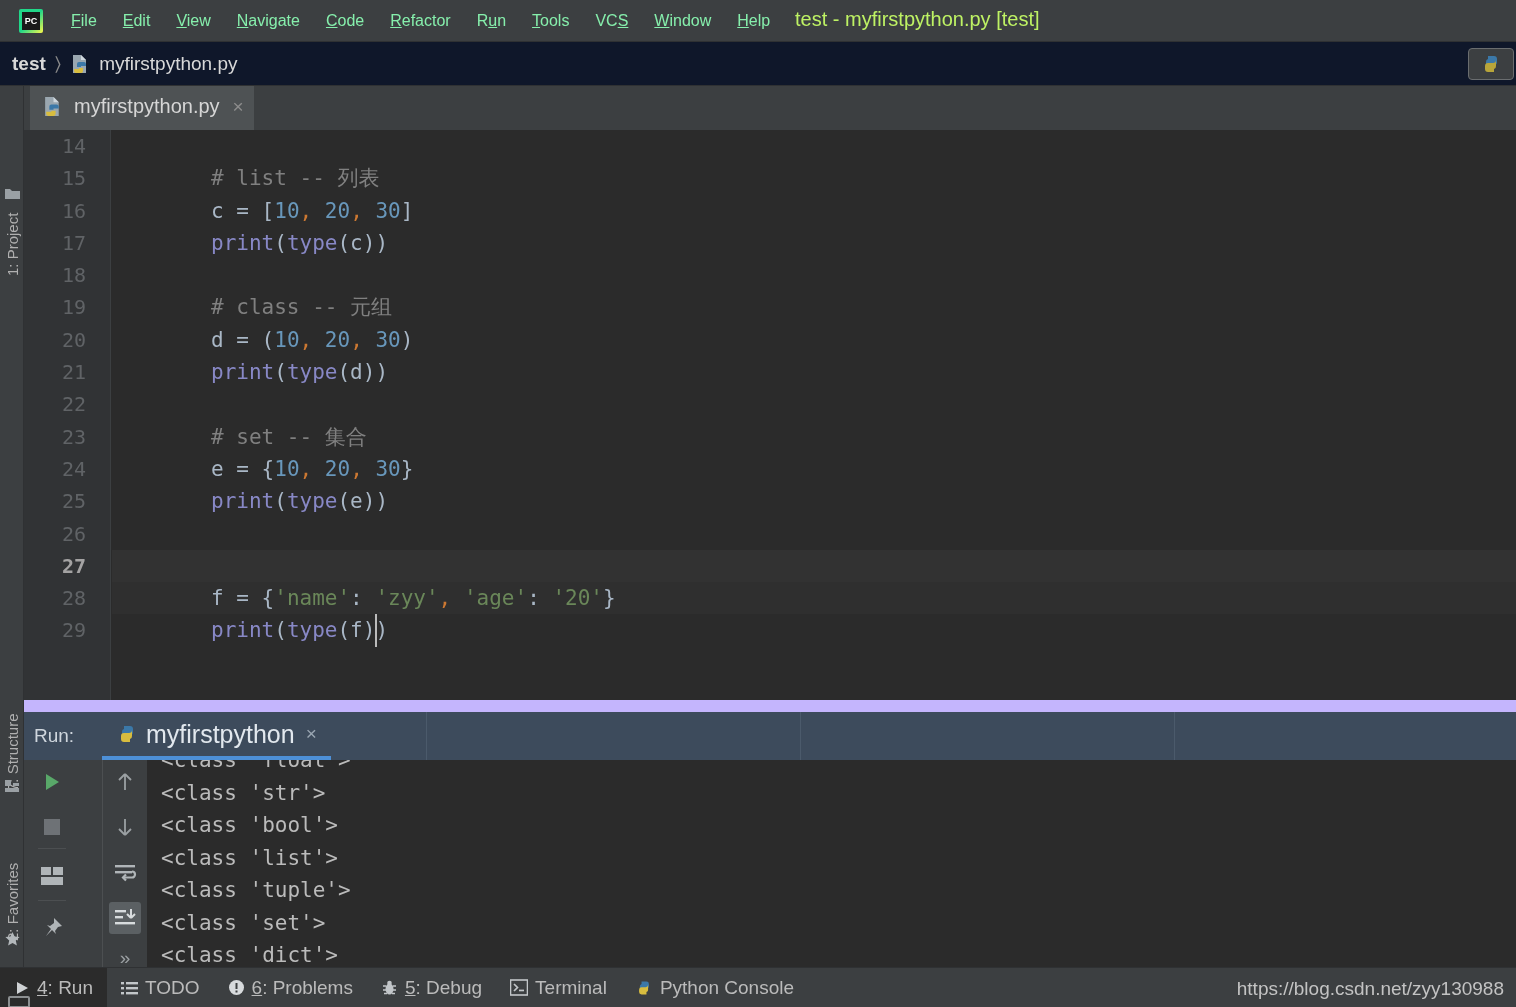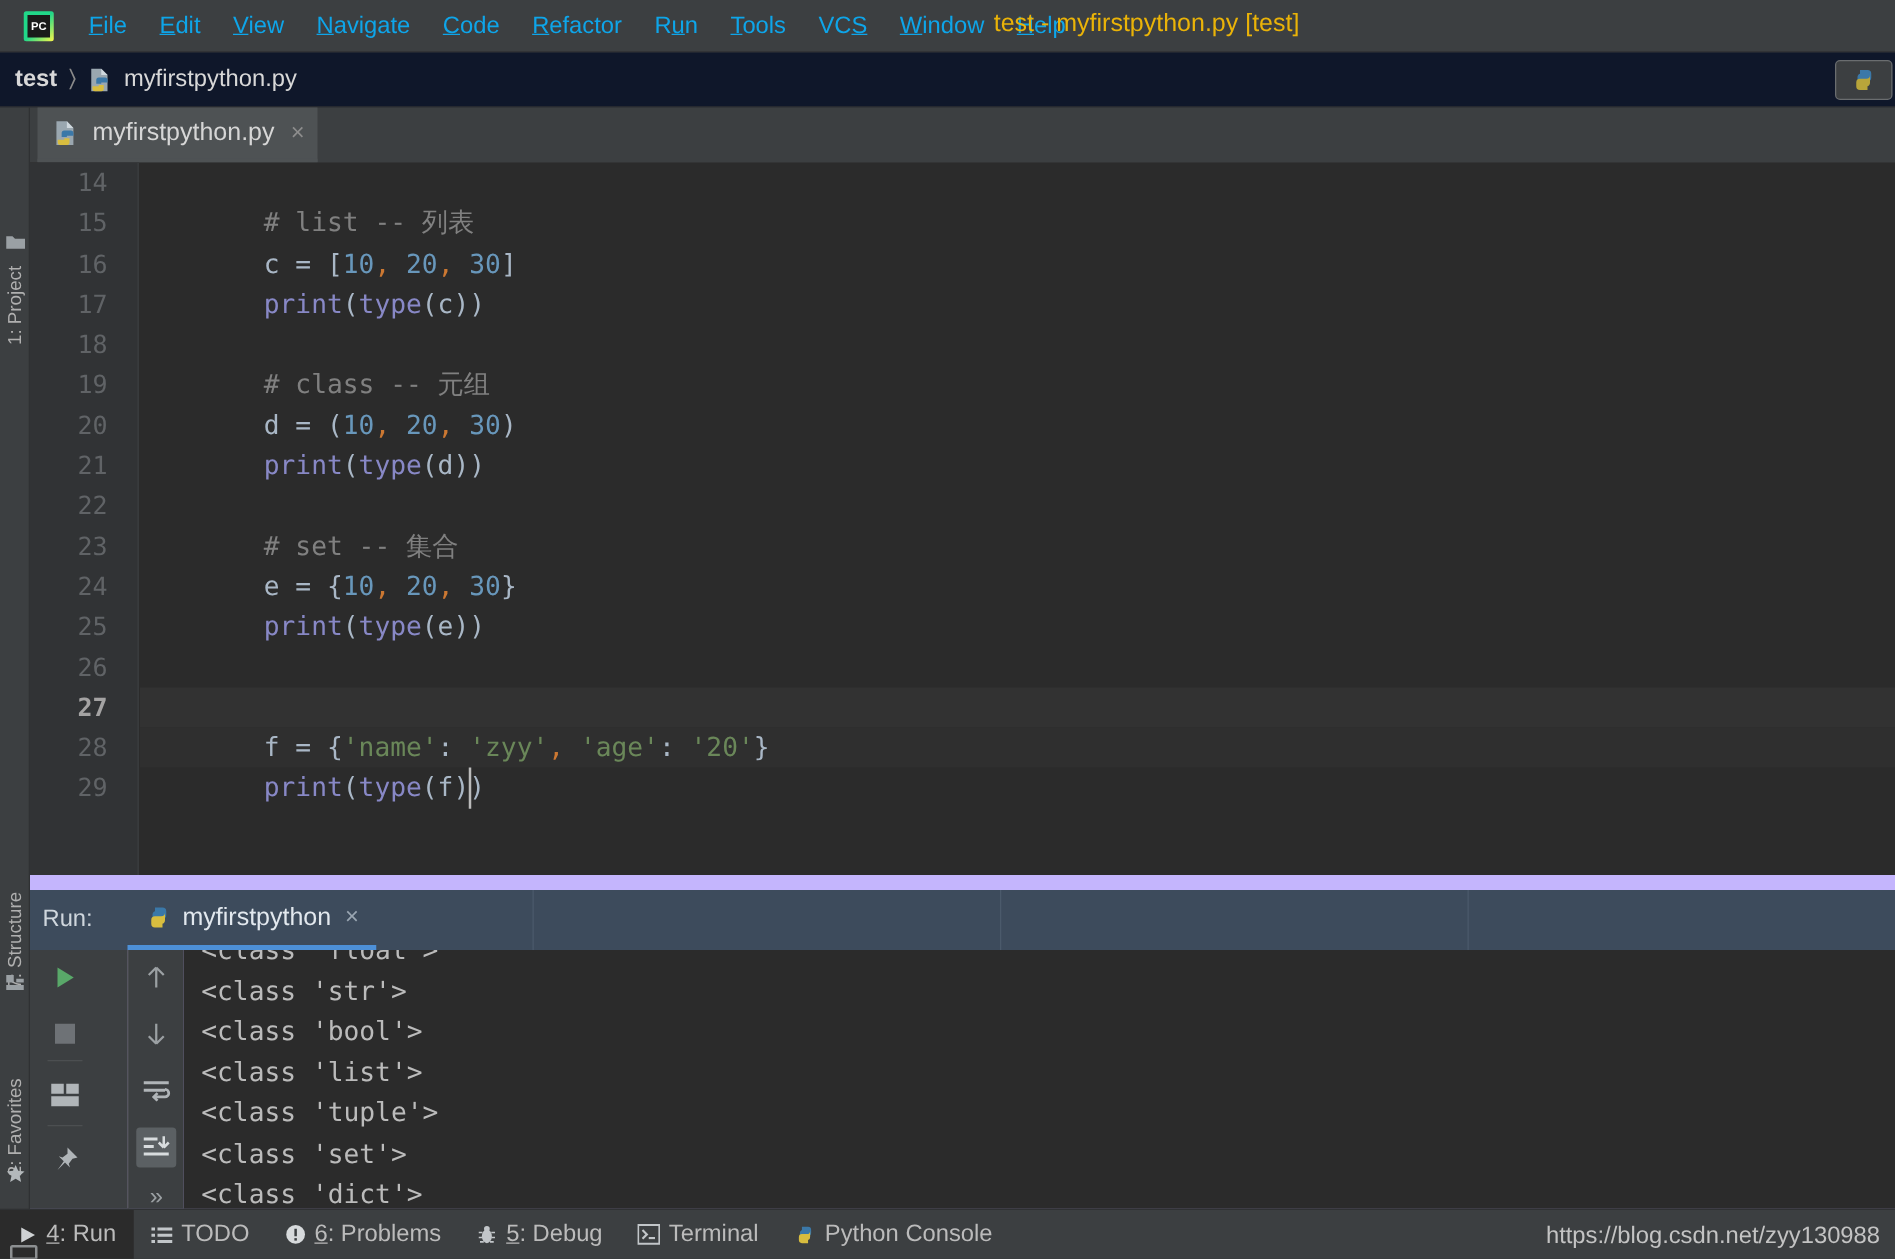--- a/index.html
+++ b/index.html
@@ -13,27 +13,27 @@
 
   
   .menubar{
     position:absolute; left:0; top:0; width:1516px; height:42px;
     background:#3c3f41; display:flex; align-items:center;
     border-bottom:1px solid #2f3133;
     padding-left:14px;
   }
   .pc-logo{ width:26px; height:26px; margin-left:4px; margin-right:14px; flex:0 0 auto; }
   .menu-item{
-    color:#0ea5e9; font-size:19px; padding:2px 13px; white-space:nowrap;
+    color:#86efac; font-size:16px; padding:2px 13px; white-space:nowrap;
     cursor:default; line-height:26px;
   }
   .menu-item u{ text-decoration:underline; }
   .win-title{
     position:absolute; left:795px; top:8px;
-    color:#eab308; font-size:20px; white-space:nowrap;
+    color:#bef264; font-size:20px; white-space:nowrap;
   }
 
   
   .navbar{
     position:absolute; left:0; top:42px; width:1516px; height:44px;
     background:#0f172a; display:flex; align-items:center;
     border-bottom:1px solid #2f3133;
   }
   .crumb{ color:#d8d8d8; font-size:19px; font-weight:bold; margin-left:12px; }
   .crumb-sep{ color:#8a8a8a; font-size:19px; margin:0 9px; }
@@ -117,21 +117,21 @@
   }
   .runhdr .seg{
     position:absolute; top:0; height:48px; border-left:1px solid #4b5a6b;
   }
   .run-label{ color:#cfd6dd; font-size:19px; margin-left:10px; }
   .run-tab{
     position:absolute; left:78px; top:0; height:48px;
     display:flex; align-items:center; gap:8px; padding:0 14px;
     border-bottom:4px solid #4d90d8;
   }
-  .run-tab-label{ color:#e2e8ee; font-size:20px; }
+  .run-tab-label{ color:#e2e8ee; font-size:25px; }
   .run-tab-close{ color:#9aa6b2; font-size:19px; margin-left:3px; }
 
   .runtools{
     position:absolute; left:0; top:60px; width:78px; height:207px;
     background:#3c3f41;
   }
   .runtools2{
     position:absolute; left:78px; top:60px; width:45px; height:207px;
     background:#3c3f41; border-left:1px solid #4c4f51;
   }

